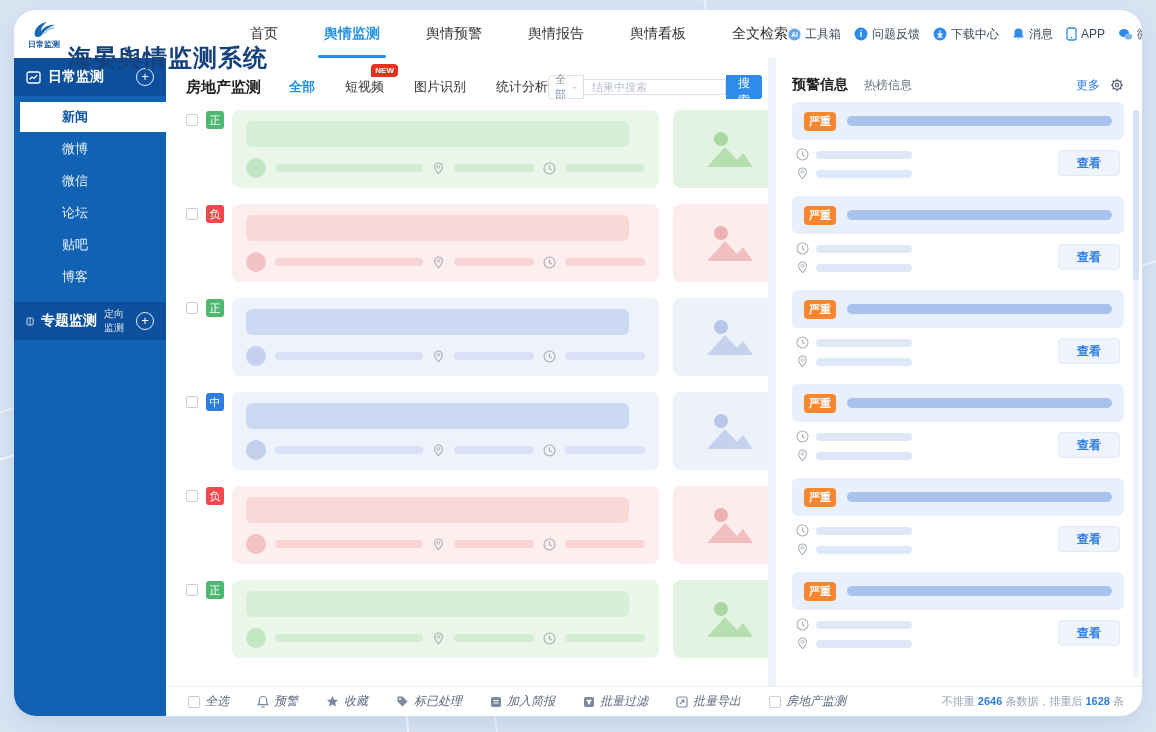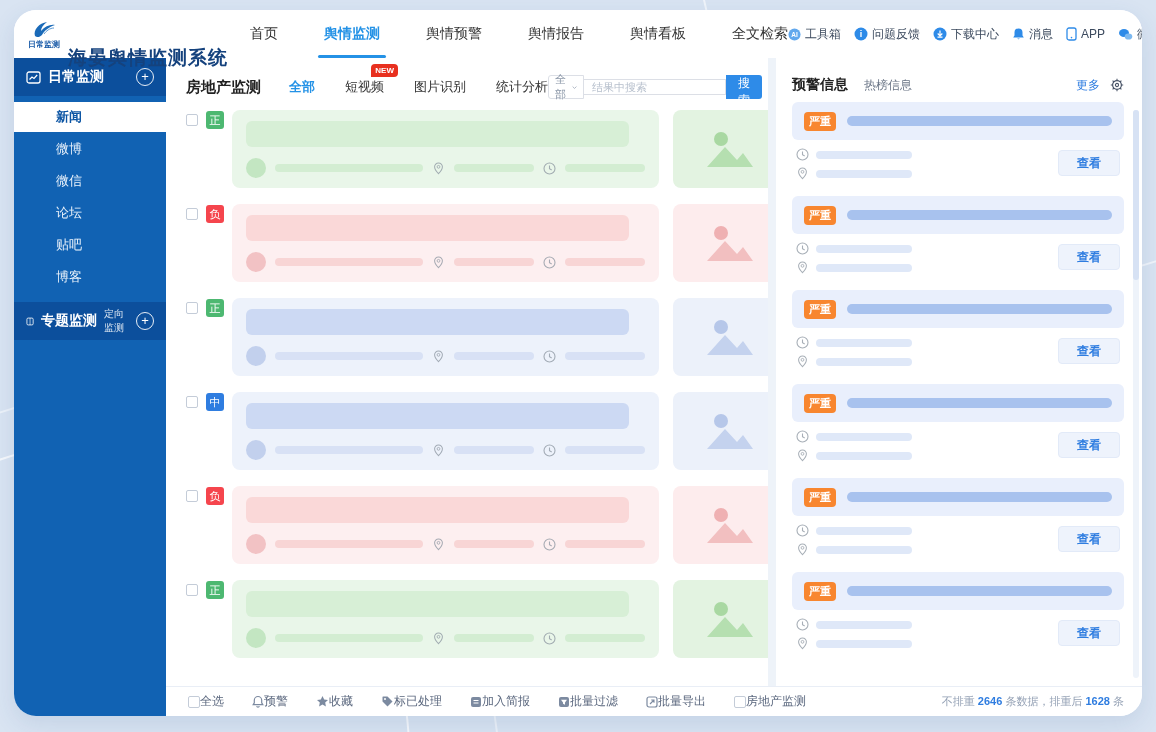--- a/index.html
+++ b/index.html
@@ -18,35 +18,35 @@
     position:absolute; left:14px; right:14px; top:10px; bottom:16px;
     background:#fff; border-radius:22px; overflow:hidden;
     box-shadow:0 8px 24px rgba(40,80,140,.12);
   }
 
   
   .hdr { position:absolute; left:0; right:0; top:0; height:48px; background:#fff; display:flex; align-items:center; padding:0 16px 0 14px; z-index:5; }
   .brand { display:flex; align-items:center; gap:8px; min-width:196px; }
   .logo-block { display:flex; flex-direction:column; align-items:center; line-height:1; }
   .logo-sub { font-size:8px; color:#1a5ba8; font-weight:bold; margin-top:1px; white-space:nowrap; }
-  .brand-title { font-size:19px; font-weight:bold; color:#15427d; white-space:nowrap; letter-spacing:1px;margin-top:48px; }
+  .brand-title { font-size:24px; font-weight:bold; color:#15427d; white-space:nowrap; letter-spacing:1px;margin-top:48px; }
   .nav { display:flex; align-items:center; gap:46px; margin-left:26px; height:100%; }
   .nav-item { font-size:14px; color:#333; cursor:pointer; position:relative; height:100%; display:flex; align-items:center; white-space:nowrap; }
   .nav-item.active { color:#2492e6; font-weight:bold; }
   .nav-item.active::after { content:""; position:absolute; left:-6px; right:-6px; bottom:0; height:3px; background:#2492e6; border-radius:2px; }
   .utils { margin-left:auto; display:flex; align-items:center; gap:13px; }
   .util { display:flex; align-items:center; gap:4px; font-size:12px; color:#3c4a5e; cursor:pointer; white-space:nowrap; }
 
   
   .side { position:absolute; left:0; top:48px; bottom:0; width:152px; background:#1162b3; z-index:4; }
   .side-group { height:38px; background:#0c4f9c; display:flex; align-items:center; padding:0 12px; color:#fff; gap:7px; }
   .side-group .glabel { font-size:14px; font-weight:bold; flex:0 0 auto; }
   .side-group .gsub { font-size:10px; opacity:.85; }
   .gplus { margin-left:auto; width:18px; height:18px; border:1px solid rgba(255,255,255,.9); border-radius:50%; color:#fff; font-size:13px; line-height:16px; text-align:center; cursor:pointer; flex:0 0 auto; }
-  .side-items { padding:6px 0 8px 0; }
+  .side-items { padding:6px 0 8px 6px; }
   .side-item { height:30px; line-height:30px; padding-left:42px; font-size:13px; color:#eaf2fb; cursor:pointer; margin-bottom:2px; }
   .side-item.active { background:#fff; color:#0c55a4; font-weight:bold; }
 
   
   .content { position:absolute; left:152px; right:0; top:48px; bottom:30px; background:#eef3f9; display:flex; }
   .main { flex:1; background:#fff; margin-right:8px; padding:10px 18px 0 20px; overflow:hidden; }
   .mhead { display:flex; align-items:center; height:38px; }
   .mtitle { font-size:15px; font-weight:bold; color:#222; margin-right:28px; white-space:nowrap; }
   .mtabs { display:flex; align-items:center; gap:30px; }
   .mtab { font-size:13px; color:#333; cursor:pointer; position:relative; white-space:nowrap; }
@@ -98,21 +98,21 @@
   .apill { flex:1; height:10px; border-radius:5px; background:#a8c2ee; }
   .ameta { position:relative; padding:7px 2px 2px 4px; }
   .ameta-row { display:flex; align-items:center; gap:7px; height:15px; margin-bottom:4px; }
   .abar { width:96px; height:8px; border-radius:4px; background:#dfe8f8; }
   .view-btn { position:absolute; right:4px; top:10px; width:62px; height:26px; background:#eef3fc; border:1px solid #e2eaf8; border-radius:4px; color:#2f7de0; font-size:12px; font-weight:bold; cursor:pointer; }
   .ascroll { position:absolute; right:3px; top:52px; bottom:8px; width:6px; background:#eef3fa; border-radius:3px; }
   .ascroll .thumb2 { width:6px; height:170px; background:#d7e2f4; border-radius:3px; }
 
   
   .foot { position:absolute; left:152px; right:0; bottom:0; height:30px; background:#fff; border-top:1px solid #e9eef6; display:flex; align-items:center; padding:0 18px 0 22px; z-index:4; }
-  .fact { display:flex; align-items:center; font-size:12px; color:#5a677e; margin-right:28px; cursor:pointer; white-space:nowrap; }
+  .fact { display:flex; align-items:center; gap:5px; font-size:12px; color:#5a677e; margin-right:28px; cursor:pointer; white-space:nowrap;font-style:italic; }
   .fstats { margin-left:auto; font-size:11px; color:#93a0b4; white-space:nowrap; }
   .fnum { color:#2f7de0; font-weight:bold; }
 
   svg { display:block; }
 </style>
 </head>
 <body>
 
 <div class="bg-arc arc1"></div>
 <div class="bg-arc arc2"></div>

